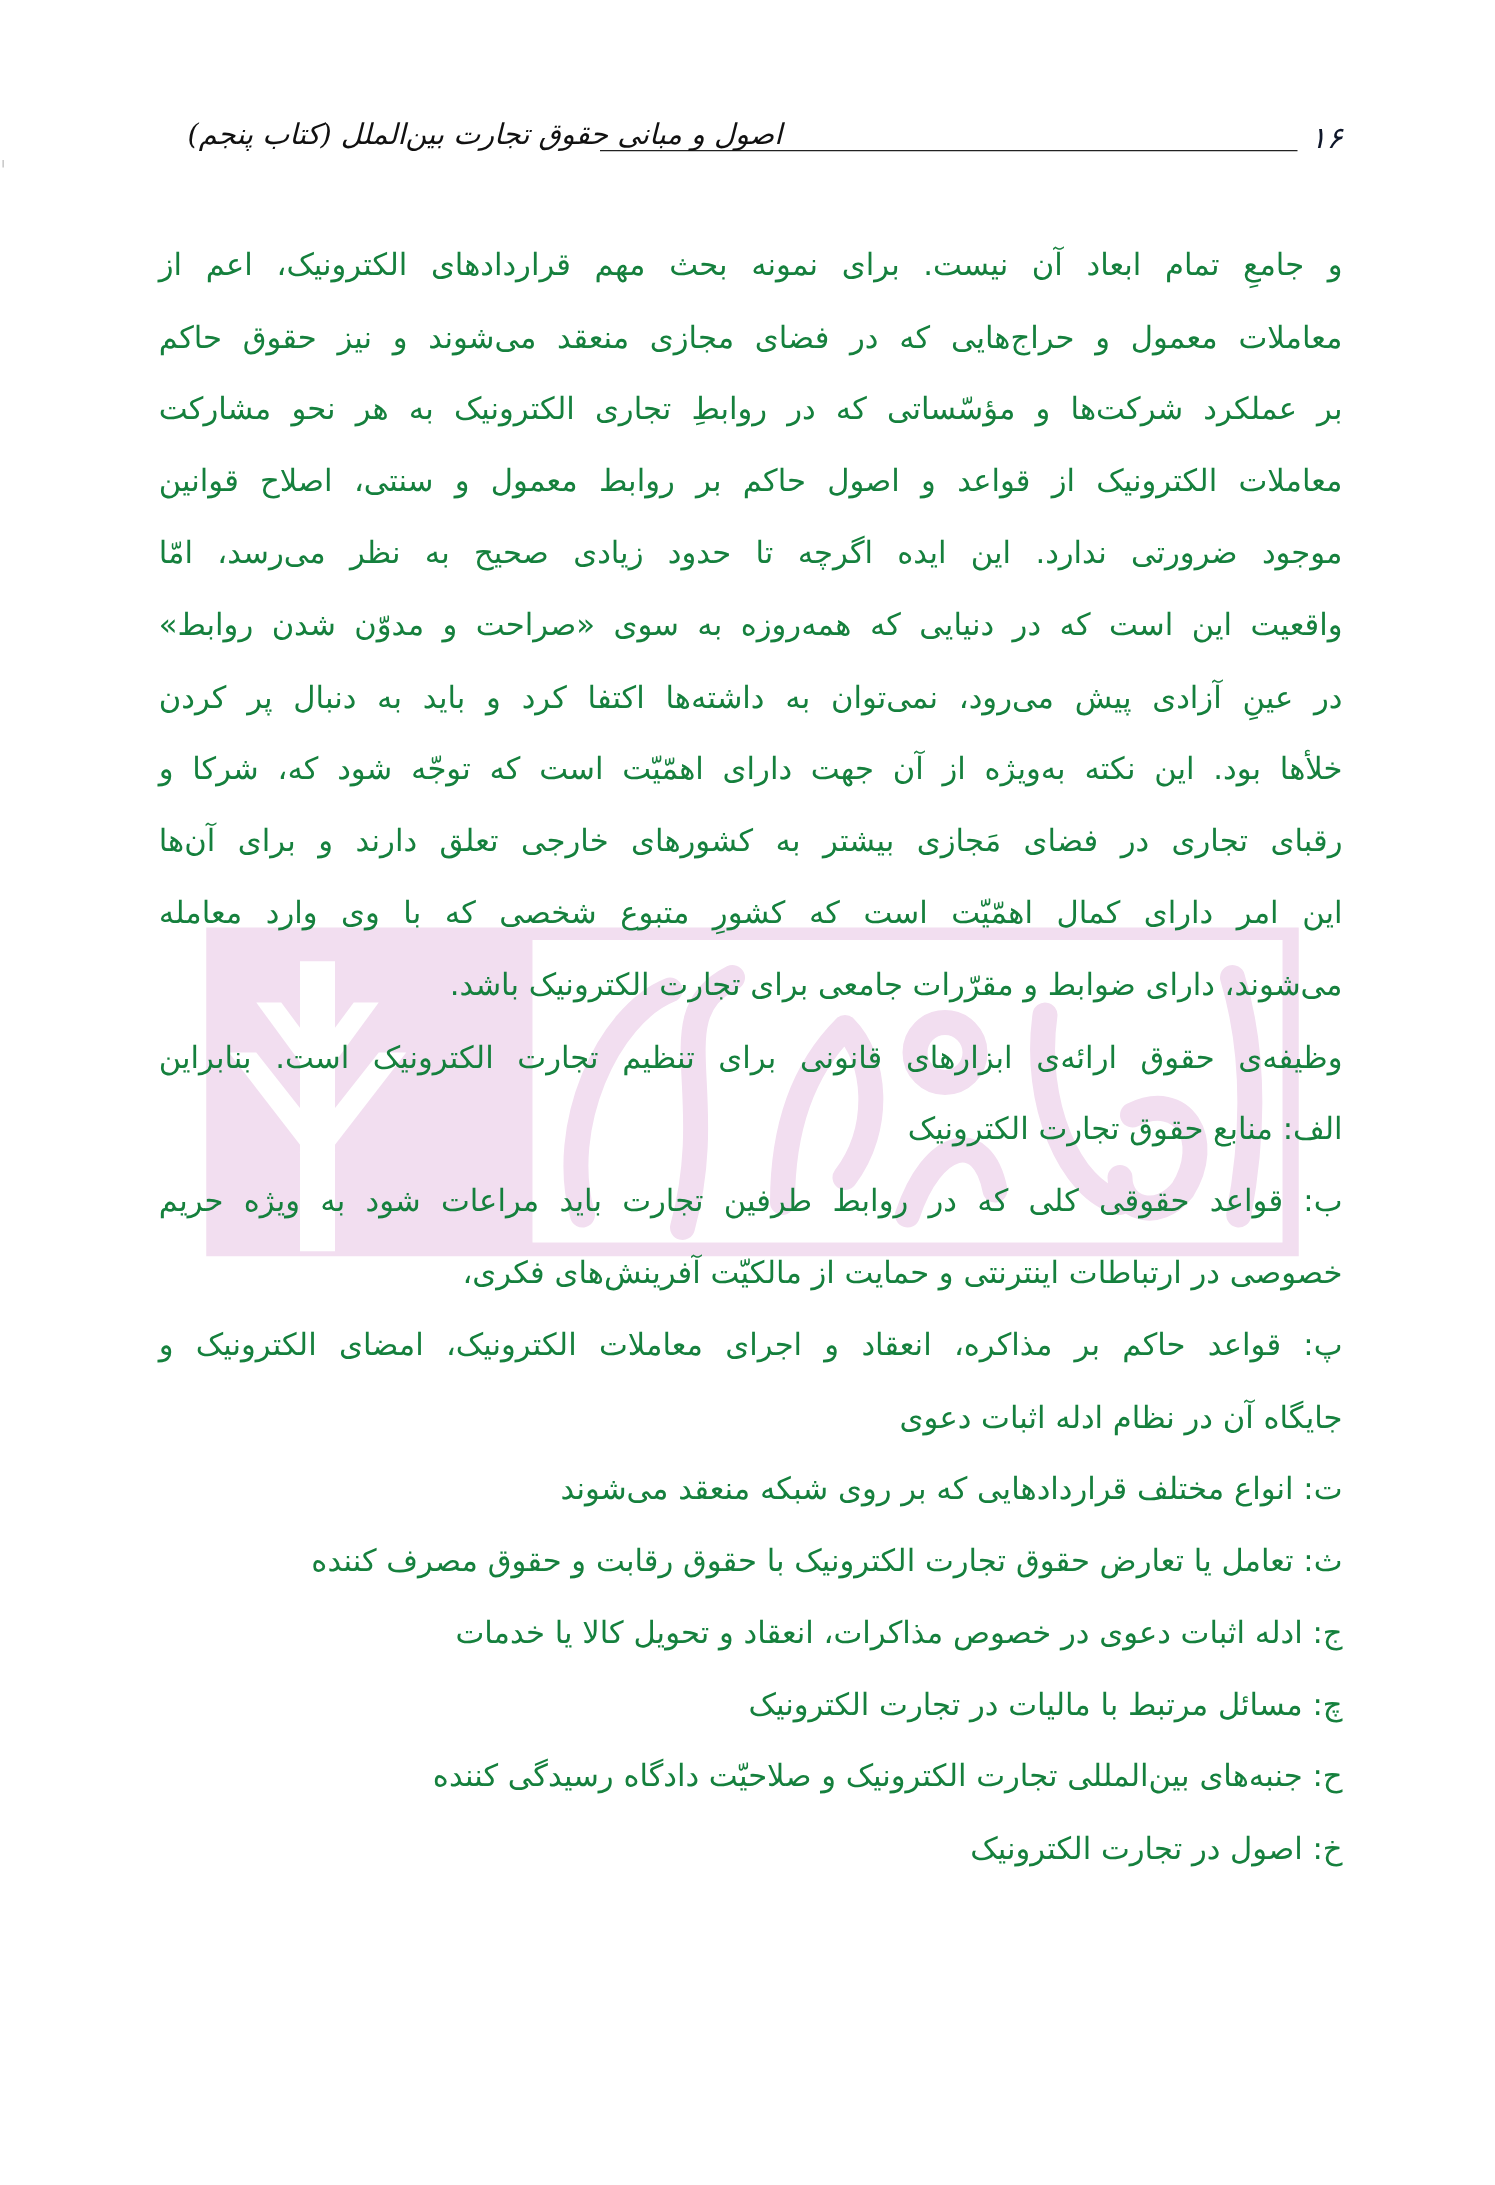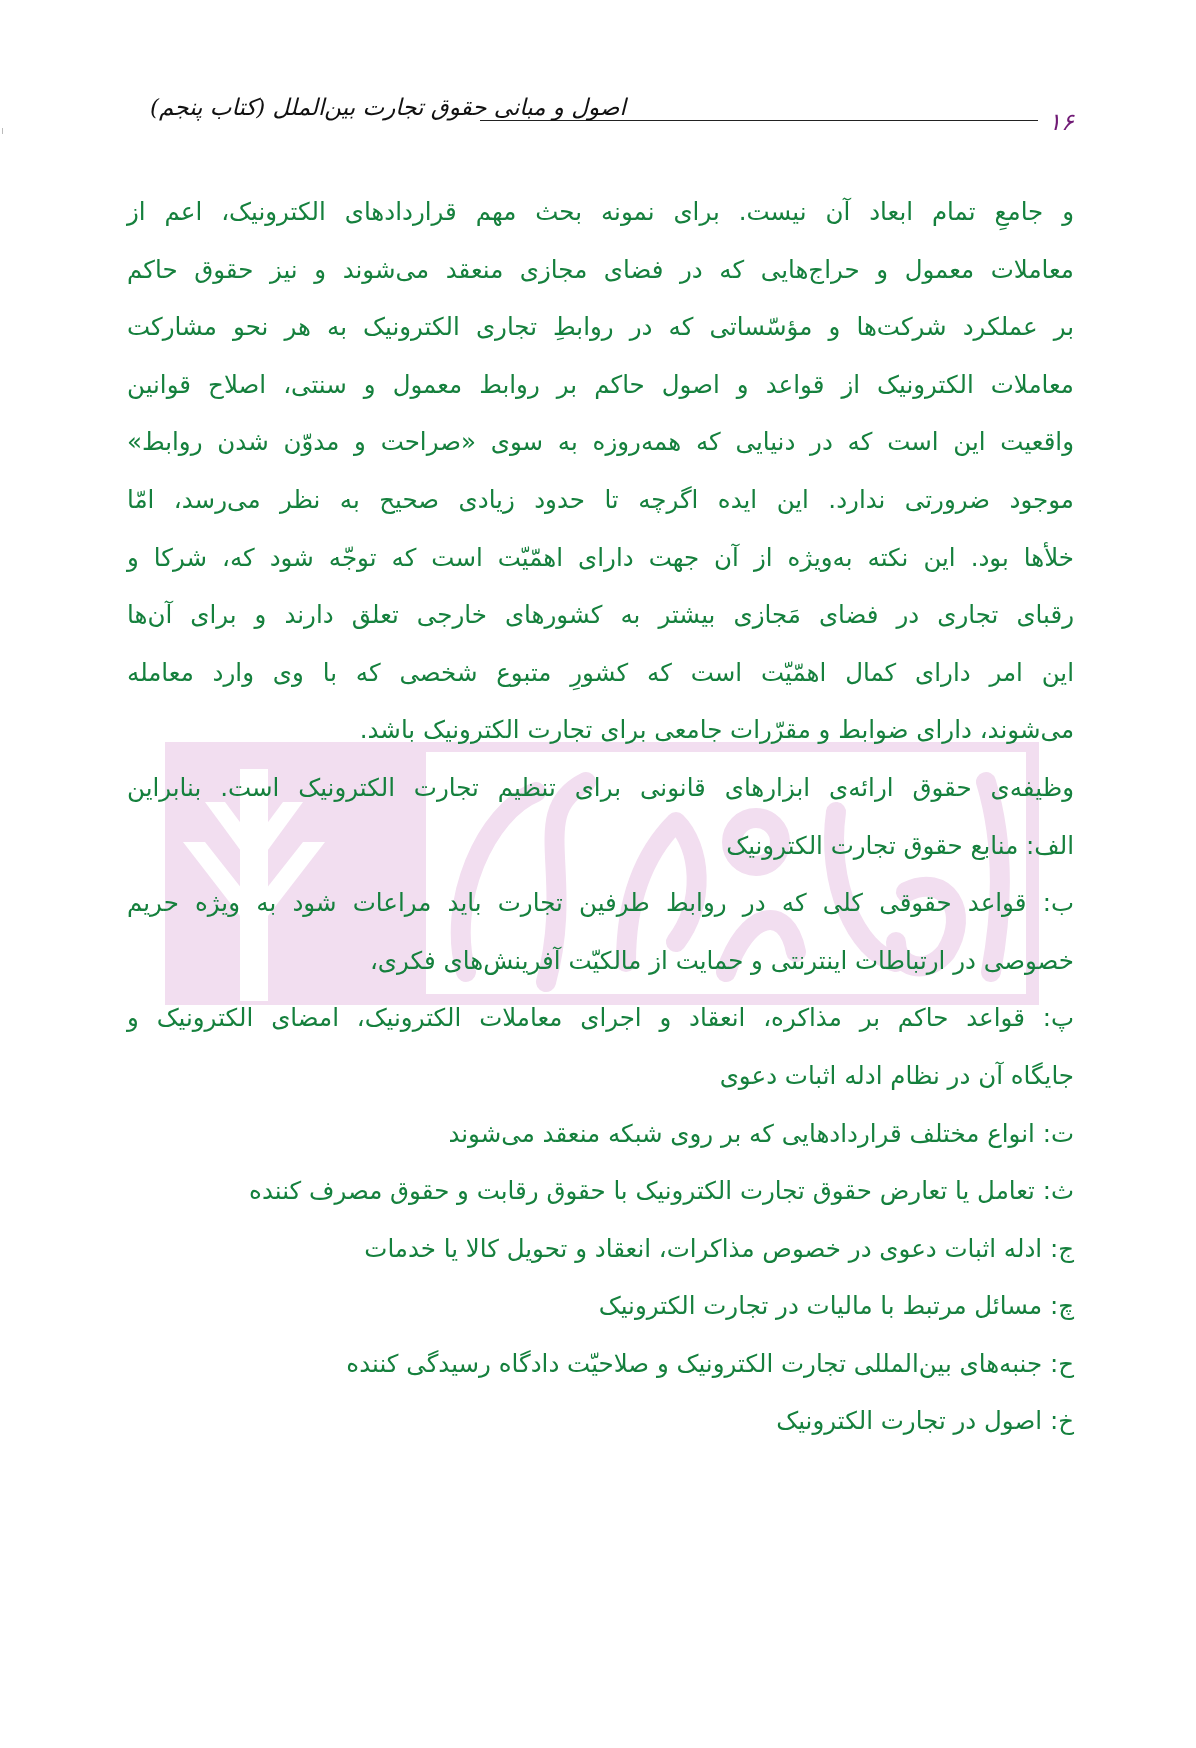--- a/index.html
+++ b/index.html
@@ -27,25 +27,25 @@
     position: absolute;
     left: 150px;
     top: 92px;
     width: 924px;
     height: 40px;
     direction: rtl;
   }
   .page-number {
     position: absolute;
     right: 0;
-    top: 16px;
+    top: 4px;
     font-family: "DejaVu Serif", serif;
     font-size: 24px;
     font-style: italic;
-    color: #701a75;
+    color: #0f172a;
   }
   .header-rule {
     position: absolute;
     right: 36px;
     left: 330px;
     top: 28px;
     height: 0;
     border-top: 1.5px solid #222;
   }
   .book-title {
@@ -154,22 +154,23 @@
       </svg>
     </div>
   </div>
 
   <div class="content">
     <div>
       <span class="line">و جامعِ تمام ابعاد آن نیست. برای نمونه بحث مهم قراردادهای الکترونیک، اعم از</span>
       <span class="line">معاملات معمول و حراج‌هایی که در فضای مجازی منعقد می‌شوند و نیز حقوق حاکم</span>
       <span class="line">بر عملکرد شرکت‌ها و مؤسّساتی که در روابطِ تجاری الکترونیک به هر نحو مشارکت</span>
       <span class="line">معاملات الکترونیک از قواعد و اصول حاکم بر روابط معمول و سنتی، اصلاح قوانین</span>
+      <span class="line">موجود ضرورتی ندارد. این ایده اگرچه تا حدود زیادی صحیح به نظر می‌رسد، امّا</span>
       <span class="line">واقعیت این است که در دنیایی که همه‌روزه به سوی «صراحت و مدوّن شدن روابط»</span>
-      <span class="line">موجود ضرورتی ندارد. این ایده اگرچه تا حدود زیادی صحیح به نظر می‌رسد، امّا</span>
+      <span class="line">در عینِ آزادی پیش می‌رود، نمی‌توان به داشته‌ها اکتفا کرد و باید به دنبال پر کردن</span>
       <span class="line">خلأها بود. این نکته به‌ویژه از آن جهت دارای اهمّیّت است که توجّه شود که، شرکا و</span>
       <span class="line">رقبای تجاری در فضای مَجازی بیشتر به کشورهای خارجی تعلق دارند و برای آن‌ها</span>
       <span class="line">این امر دارای کمال اهمّیّت است که کشورِ متبوع شخصی که با وی وارد معامله</span>
       <span class="line last">می‌شوند، دارای ضوابط و مقرّرات جامعی برای تجارت الکترونیک باشد.</span>
     </div>
     <div>
       <span class="line">وظیفه‌ی حقوق ارائه‌ی ابزارهای قانونی برای تنظیم تجارت الکترونیک است. بنابراین</span>
     </div>
     <div>
       <div>

